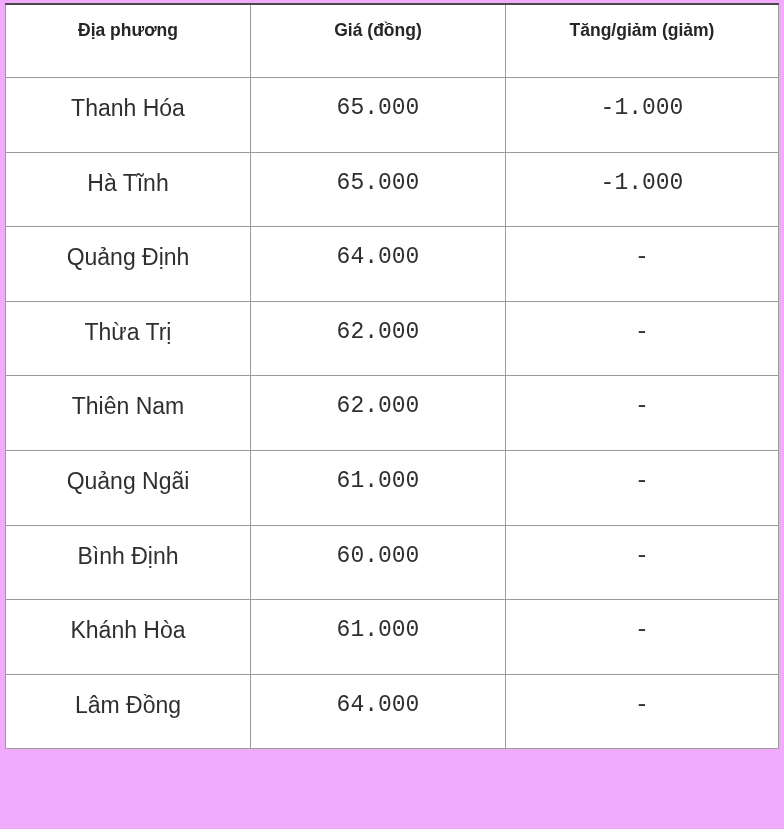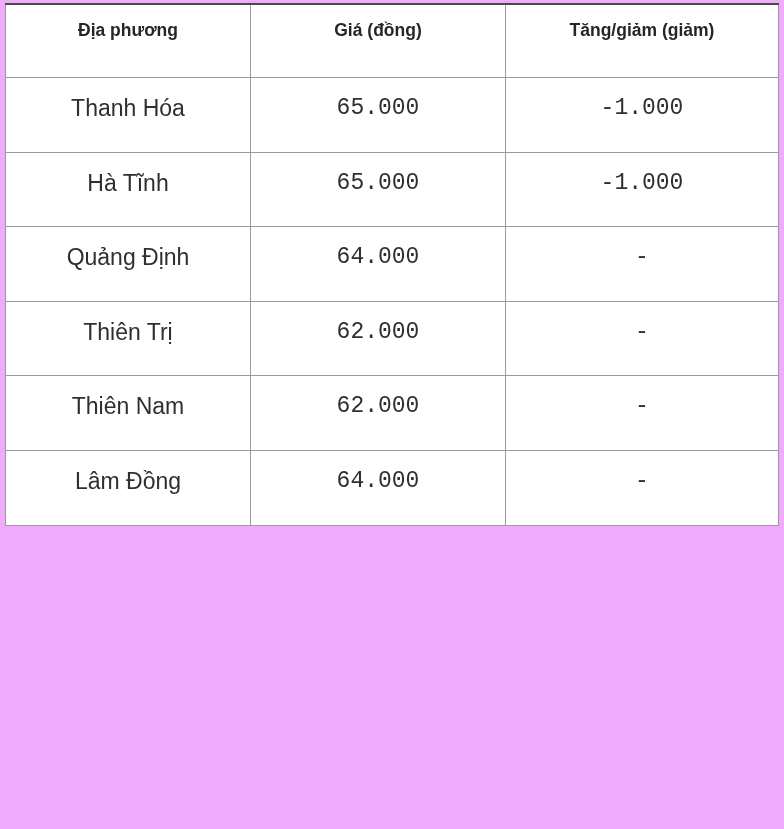--- a/index.html
+++ b/index.html
@@ -100,27 +100,42 @@
           <td class="cell-locality">Hà Tĩnh</td>
           <td class="cell-price">65.000</td>
           <td class="cell-change">-1.000</td>
         </tr>
         <tr>
           <td class="cell-locality">Quảng Định</td>
           <td class="cell-price">64.000</td>
           <td class="cell-change">-</td>
         </tr>
         <tr>
-          <td class="cell-locality">Thiên Trị</td>
+          <td class="cell-locality">Thừa Trị</td>
           <td class="cell-price">62.000</td>
           <td class="cell-change">-</td>
         </tr>
         <tr>
           <td class="cell-locality">Thiên Nam</td>
           <td class="cell-price">62.000</td>
+          <td class="cell-change">-</td>
+        </tr>
+        <tr>
+          <td class="cell-locality">Quảng Ngãi</td>
+          <td class="cell-price">61.000</td>
+          <td class="cell-change">-</td>
+        </tr>
+        <tr>
+          <td class="cell-locality">Bình Định</td>
+          <td class="cell-price">60.000</td>
+          <td class="cell-change">-</td>
+        </tr>
+        <tr>
+          <td class="cell-locality">Khánh Hòa</td>
+          <td class="cell-price">61.000</td>
           <td class="cell-change">-</td>
         </tr>
         <tr>
           <td class="cell-locality">Lâm Đồng</td>
           <td class="cell-price">64.000</td>
           <td class="cell-change">-</td>
         </tr>
       </tbody>
   </table>
 </div>

